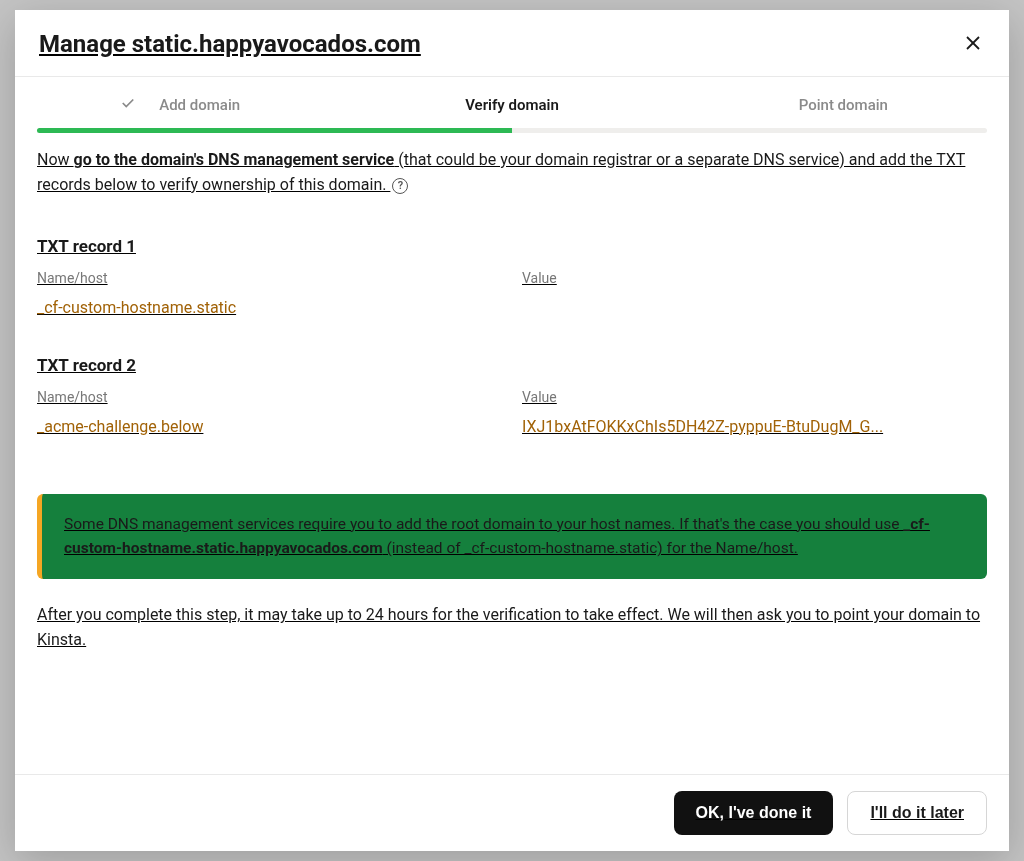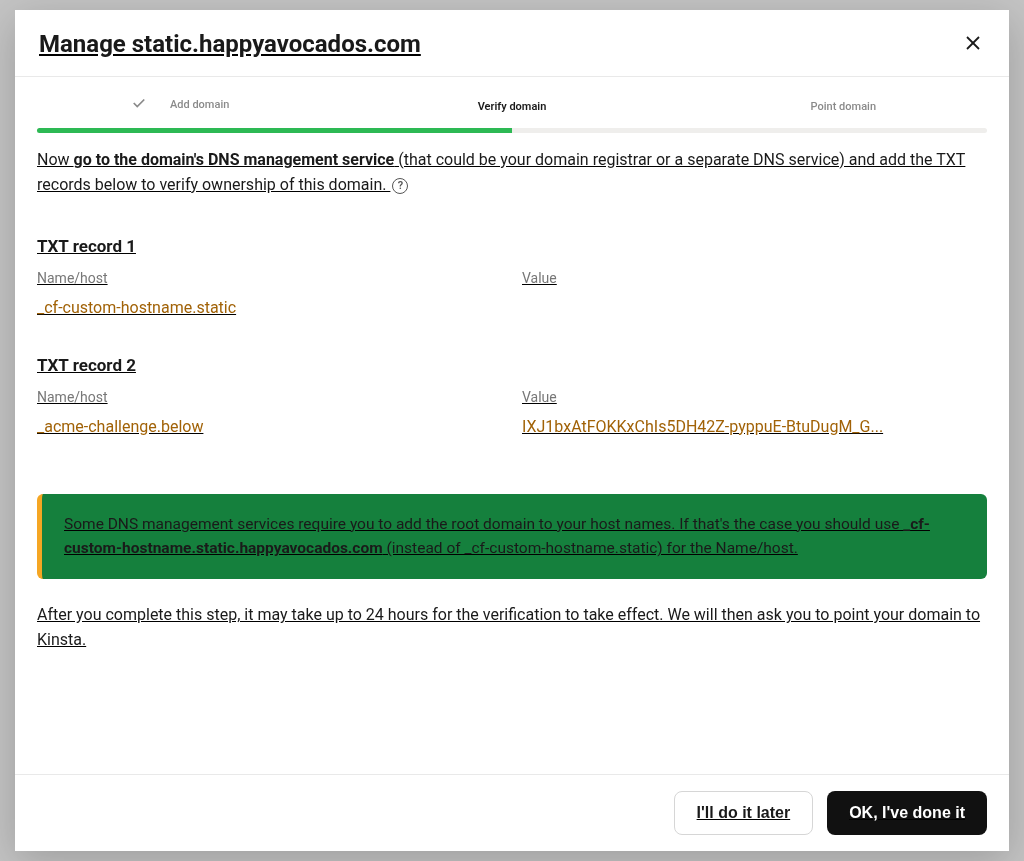--- a/index.html
+++ b/index.html
@@ -66,21 +66,21 @@
     }
 
     .step {
       flex: 1;
       text-align: center;
       padding: 18px 0 14px 0;
       position: relative;
     }
 
     .step-label {
-      font-size: 11px;
+      font-size: 15px;
       font-weight: 500;
       color: #8a8a8a;
       display: inline-flex;
       align-items: center;
       gap: 24px;
     }
     .step.active .step-label {
       color: #1a1a1a;
       font-weight: 600;
     }
@@ -289,17 +289,17 @@
 
     <div class="warning-box">
       <span>Some DNS management services require you to add the root domain to your host names. If that's the case you should use </span><strong>_cf-custom-hostname.static.happyavocados.com</strong><span> (instead of _cf-custom-hostname.static) for the Name/host.</span>
     </div>
 
     <p class="footer-note">After you complete this step, it may take up to 24 hours for the verification to take effect. We will then ask you to point your domain to Kinsta.</p>
 
   </div>
 
   <div class="modal-footer">
+    <button class="btn btn-primary">OK, I've done it</button>
     <button class="btn btn-secondary">I'll do it later</button>
-    <button class="btn btn-primary">OK, I've done it</button>
   </div>
 
 </div>
 
 </body></html>

